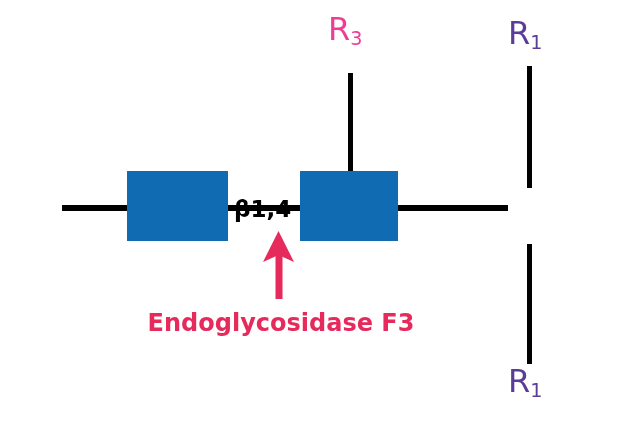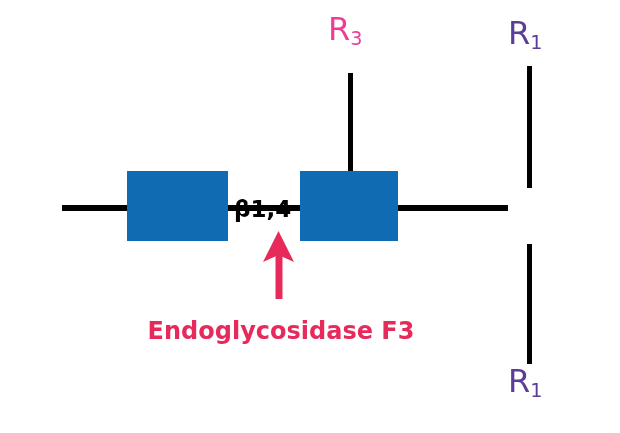--- a/index.html
+++ b/index.html
@@ -42,21 +42,20 @@
   .enzyme-label {
     position: absolute;
     left: 61px;
     top: 309px;
     width: 440px;
     text-align: center;
     font-weight: bold;
     font-size: 24px;
     line-height: 1.2;
     white-space: nowrap;
-    margin-top: 8px;
   }
   .cleavage-arrow {
     position: absolute;
     left: 262px;
     top: 230px;
     width: 34px;
     height: 70px;
   }
 </style>
 </head>

